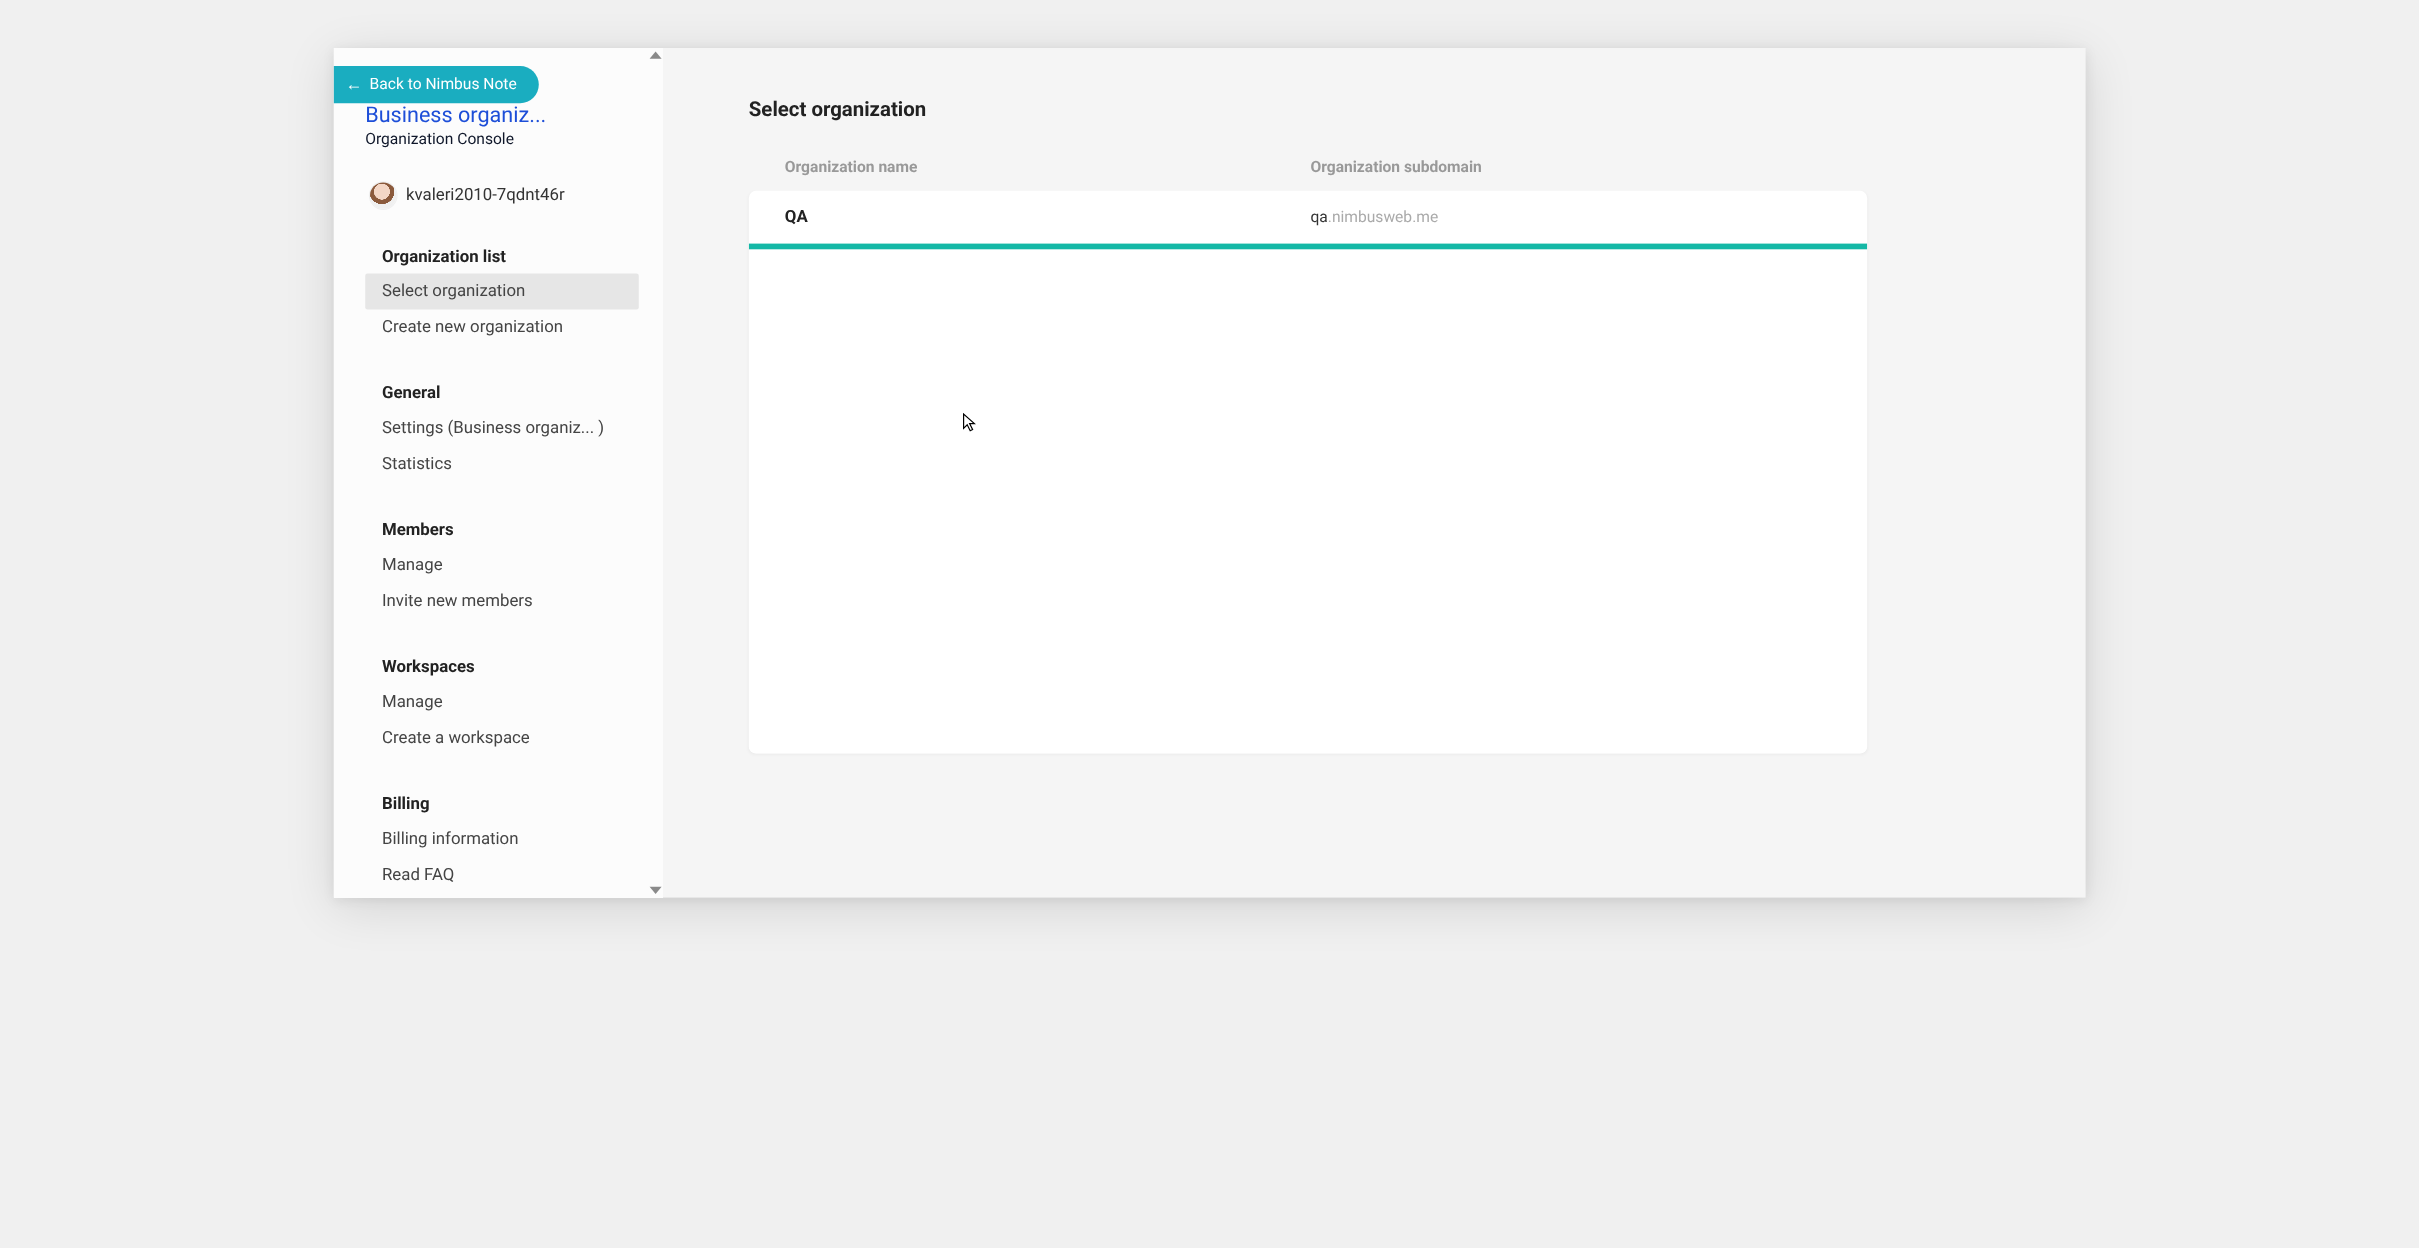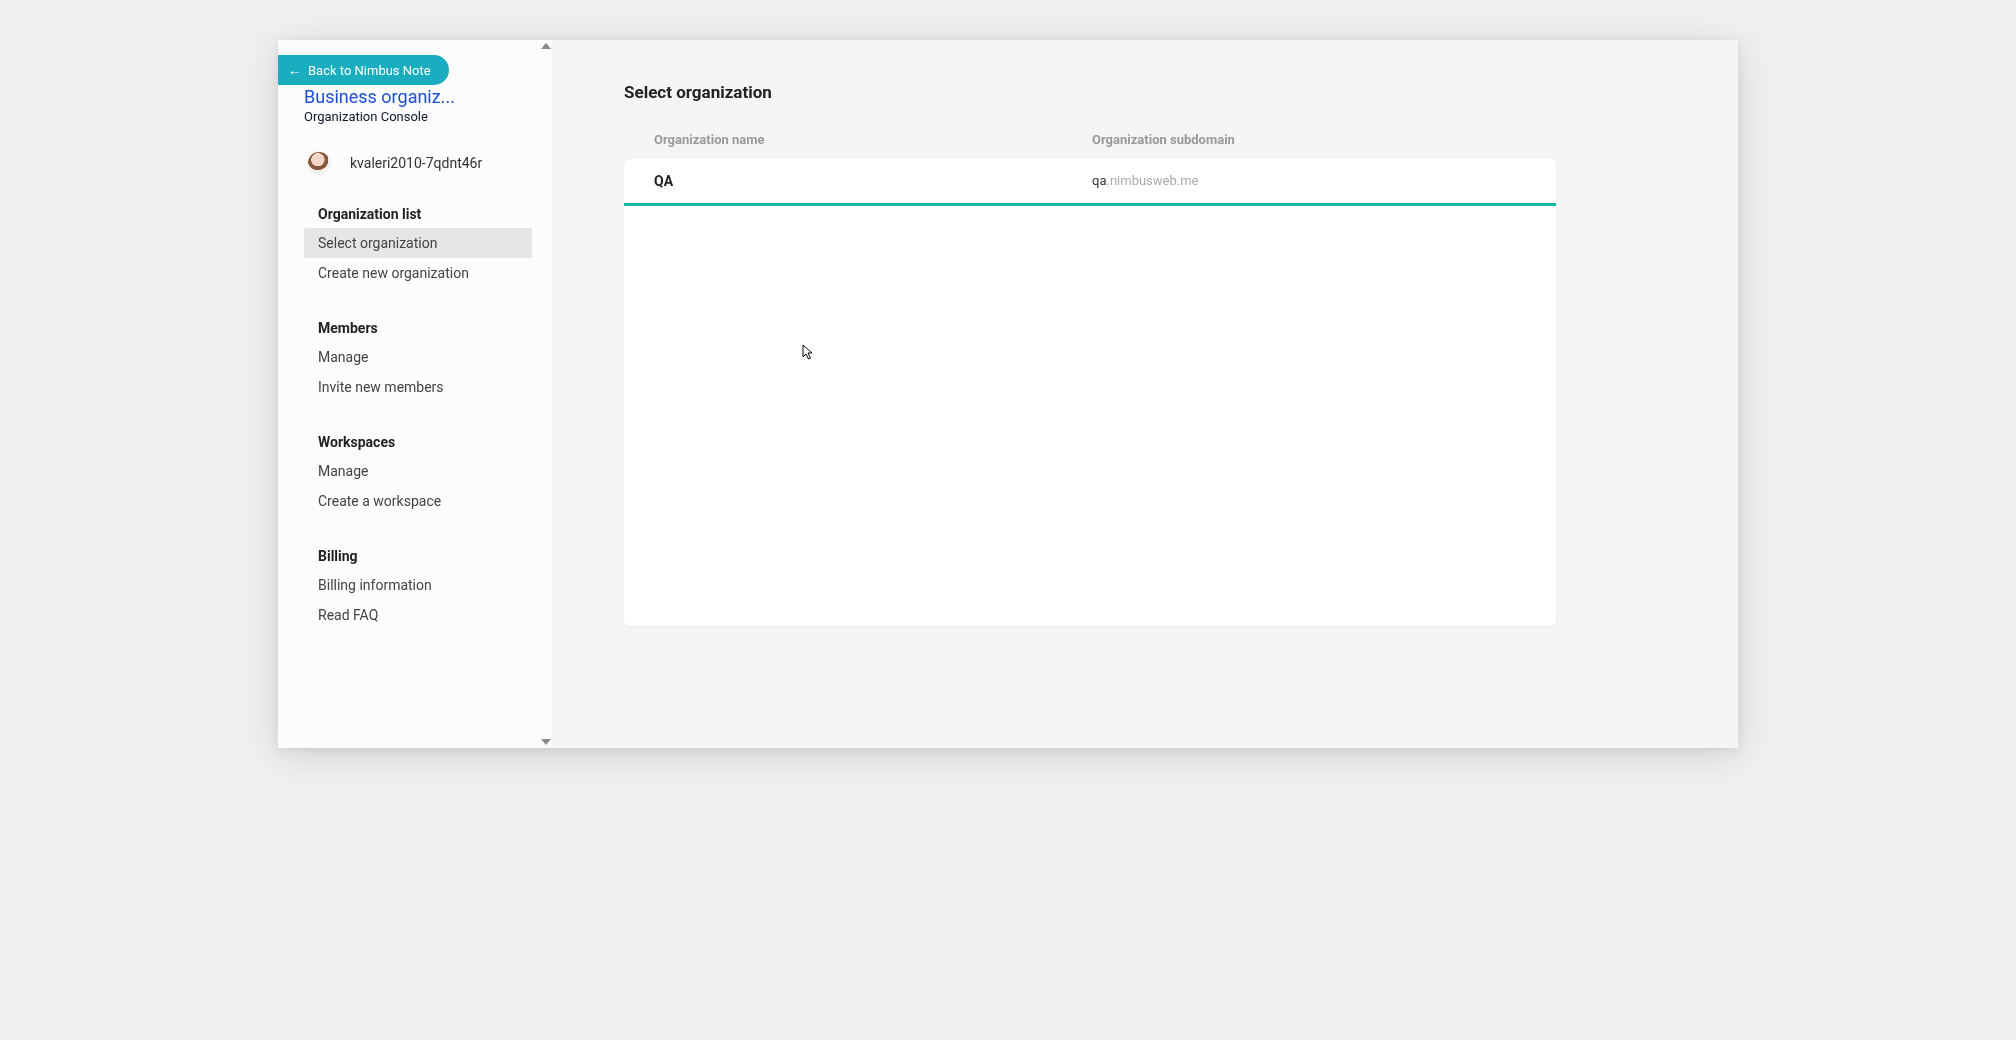--- a/index.html
+++ b/index.html
@@ -100,21 +100,21 @@
     .org-subtitle {
       font-size: 13px;
       color: #0f172a;
       margin-top: 2px;
       margin-bottom: 28px;
     }
 
     .user-row {
       display: flex;
       align-items: center;
-      gap: 20px;
+      gap: 8px;
       margin-bottom: 32px;
       margin-left: 4px;
       cursor: pointer;
     }
     .avatar {
       width: 22px;
       height: 22px;
       border-radius: 50%;
       background: radial-gradient(circle at 45% 35%, #f3d6c5 0%, #f3d6c5 35%, #8b5a3c 36%, #8b5a3c 55%, #f0f0f0 56%);
       box-shadow: 0 0 0 1px rgba(0,0,0,0.05);
@@ -175,23 +175,23 @@
     .col-sub { flex: 1; }
 
     .org-list {
       background: #fff;
       border-radius: 6px;
       box-shadow: 0 1px 3px rgba(0,0,0,0.04);
       overflow: hidden;
     }
     .org-row {
       display: flex;
-      align-items: flex-start;
+      align-items: flex-end;
       padding: 14px 30px;
-      border-bottom: 3px solid #14b8a6;
+      border-bottom: 5px solid #14b8a6;
       cursor: pointer;
       min-height: 46px;
     }
     .org-row:last-child {
       border-bottom: none;
     }
     .org-row .name {
       font-size: 14px;
       font-weight: 700;
       color: #222;
@@ -241,20 +241,25 @@
         <div class="avatar"></div>
         <div class="user-name">kvaleri2010-7qdnt46r</div>
       </div>
 
       <div class="nav-section">
         <div class="nav-section-title">Organization list</div>
         <div class="nav-item active">Select organization</div>
         <div class="nav-item">Create new organization</div>
       </div>
 
+      <div class="nav-section">
+        <div class="nav-section-title">General</div>
+        <div class="nav-item">Settings (Business organiz... )</div>
+        <div class="nav-item">Statistics</div>
+      </div>
 
       <div class="nav-section">
         <div class="nav-section-title">Members</div>
         <div class="nav-item">Manage</div>
         <div class="nav-item">Invite new members</div>
       </div>
 
       <div class="nav-section">
         <div class="nav-section-title">Workspaces</div>
         <div class="nav-item">Manage</div>

